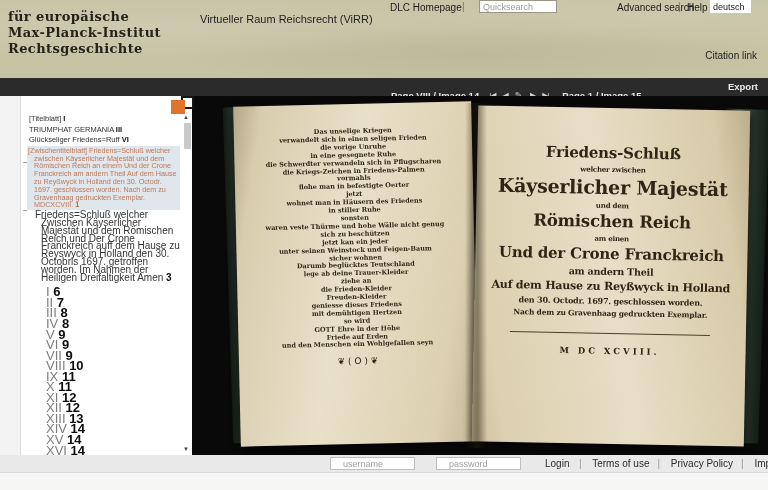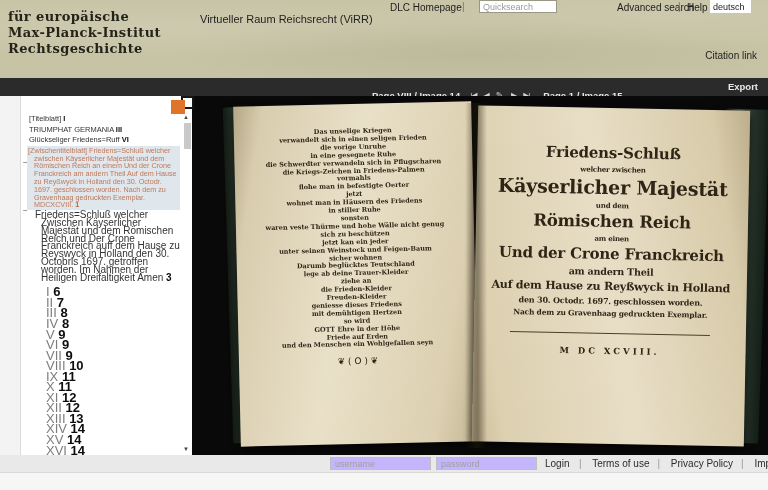--- a/index.html
+++ b/index.html
@@ -29,21 +29,21 @@
   .citation { position:absolute; right:11px; top:26px; font-size:10px; color:#1e1e1e; text-decoration:none; cursor:pointer;margin-top:24px; }
 
   
   .toolbar { position:absolute; left:0; top:78px; width:768px; height:18px; background:#2b2b2b; color:#e4e4e4; }
   .toolbar ul { list-style:none; display:flex; height:18px; align-items:center; }
   .tabs { position:absolute; left:8px; top:0; }
   .modes { position:absolute; left:198px; top:0; }
   .tabs li, .modes li { font-size:10px; font-weight:bold; color:#e4e4e4; cursor:pointer; white-space:nowrap;margin-top:28px; }
   .tabs li + li::before, .modes li + li::before { content:"|"; color:#8a8a8a; margin:0 6px; font-weight:normal; }
   .tabs li.active span, .modes li.active span { color:#e0812d; }
-  .pager { position:absolute; left:372px; top:0; height:34px; display:flex; align-items:center;text-align:center; }
+  .pager { position:absolute; left:391px; top:0; height:34px; display:flex; align-items:center;text-align:center; }
   .pager .pl, .pager .pr { font-size:9.5px; font-weight:bold; color:#e8e8e8; white-space:nowrap; }
   .pager .pr { margin-left:14px; }
   .nico { font-size:8px; color:#d2d2d2; margin-left:7px; cursor:pointer; letter-spacing:-1px; }
   .nico.first { margin-left:10px; }
   .nico.pencil { font-size:10px; letter-spacing:0; color:#bdbdbd; }
   .export { position:absolute; right:10px; top:0; height:18px; line-height:18px; font-size:9.5px; font-weight:bold;
             color:#e8e8e8; text-decoration:none; cursor:pointer; }
 
   
   .main { position:absolute; left:0; top:96px; width:768px; height:359px; }
@@ -98,22 +98,22 @@
   .rp-line.s6 { font-size:9.5px; }
   .rp-line.s7 { font-size:11px; }
   .rp-line.s8 { font-size:8px; }
   .rp-line.s9 { font-size:7.5px; margin-bottom:0; }
   .rule { position:absolute; left:36px; top:225px; width:200px; border-top:1px solid #4a3f2a; }
   .date-line { position:absolute; left:0; top:238px; width:100%; text-align:center; font-family:"DejaVu Serif", serif;
                font-weight:bold; font-size:8.5px; letter-spacing:3px; color:#2e2516; }
 
   
   .footer { position:absolute; left:0; top:455px; width:768px; height:18px; background:#e9e9e9; border-bottom:1px solid #d9d9d9; }
-  .f-user, .f-pass { position:absolute; top:2px; width:101px; height:13px; border:1px solid #bfbfbf; background:#c4b5fd;
-                     font-size:9px; padding:0 4px; color:#444; }
+  .f-user, .f-pass { position:absolute; top:2px; width:85px; height:13px; border:1px solid #bfbfbf; background:#ffffff;
+                     font-size:9px; padding:0 12px; color:#444; }
   .f-user { left:330px; } .f-pass { left:436px; }
   .f-user::placeholder, .f-pass::placeholder { color:#a0a0a0; }
   .f-login { position:absolute; left:545px; top:3px; font-size:10px; color:#2c2c2c; text-decoration:none; cursor:pointer; }
   .f-links { position:absolute; left:571px; top:3px; list-style:none; display:flex; }
   .f-links li { font-size:10px; color:#2c2c2c; cursor:pointer; white-space:nowrap; }
   .f-links li::before { content:"|"; color:#9a9a9a; margin:0 8px; }
 </style>
 </head>
 <body>
 

